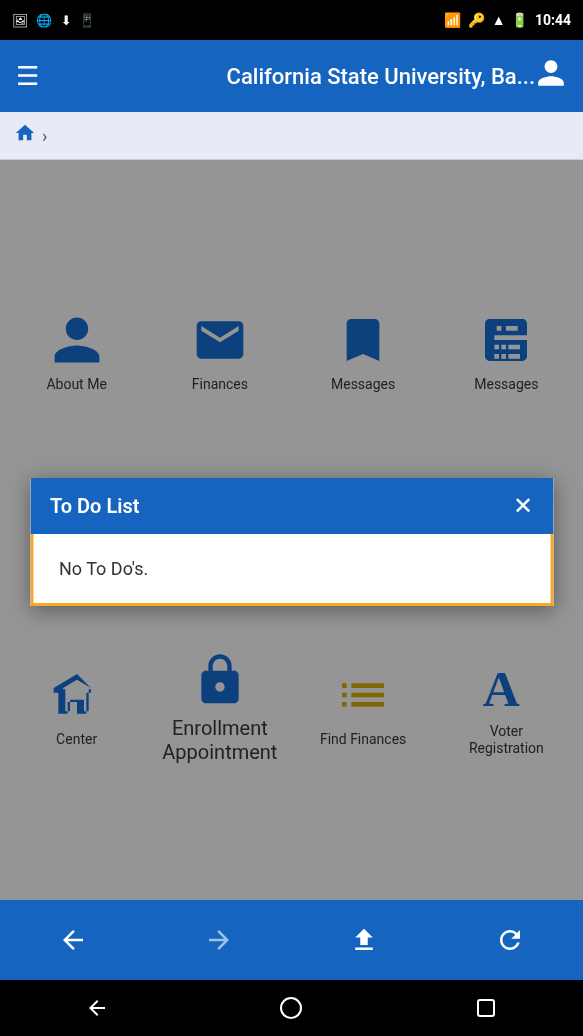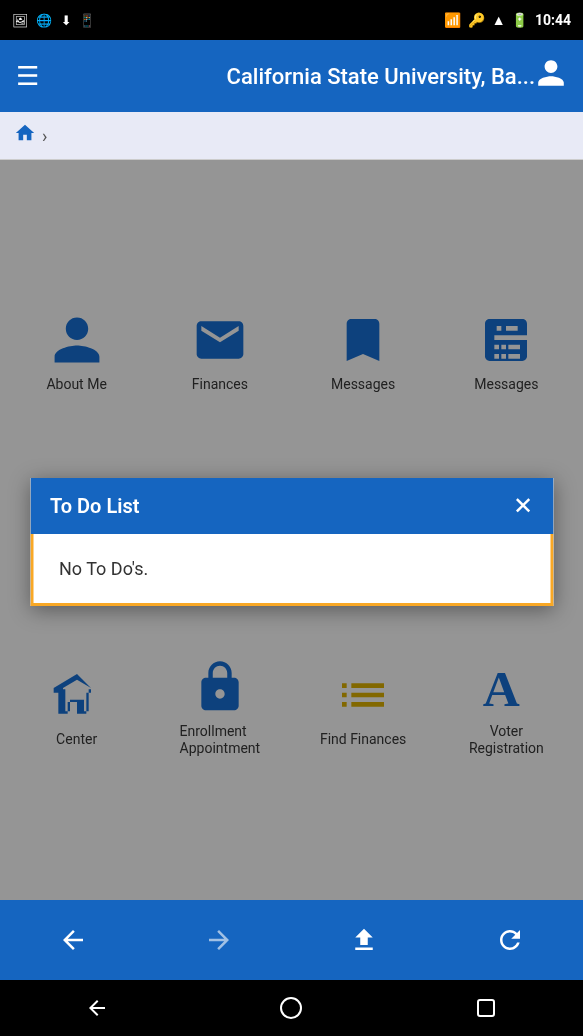--- a/index.html
+++ b/index.html
@@ -257,21 +257,21 @@
       <svg class="icon-svg" viewBox="0 0 24 24">
         <path d="M12 3L2 9v2h2v9h4v-5h4v5h4V11h2V9L12 3zm0 2.5L18 9v.5h-1V19h-2v-5H9v5H7V9.5H6V9l6-3.5z"></path>
       </svg>
       <span class="menu-label">Center</span>
     </div>
 
     <div class="menu-item">
       <svg class="icon-svg" viewBox="0 0 24 24">
         <path d="M18 8h-1V6c0-2.76-2.24-5-5-5S7 3.24 7 6v2H6c-1.1 0-2 .9-2 2v10c0 1.1.9 2 2 2h12c1.1 0 2-.9 2-2V10c0-1.1-.9-2-2-2zm-6 9c-1.1 0-2-.9-2-2s.9-2 2-2 2 .9 2 2-.9 2-2 2zm3.1-9H8.9V6c0-1.71 1.39-3.1 3.1-3.1 1.71 0 3.1 1.39 3.1 3.1v2z"></path>
       </svg>
-      <span class="menu-label" style="text-align:left; font-size:14px; color:#333; line-height:1.2;">Enrollment<br>Appointment</span>
+      <span class="menu-label" style="text-align:center; font-size:20px; color:#333; line-height:1.2;">Enrollment<br>Appointment</span>
     </div>
 
     <div class="menu-item">
       <svg class="icon-svg gold" viewBox="0 0 24 24">
         <path d="M3 13h2v-2H3v2zm0 4h2v-2H3v2zm0-8h2V7H3v2zm4 4h14v-2H7v2zm0 4h14v-2H7v2zM7 7v2h14V7H7z"></path>
       </svg>
       <span class="menu-label">Find Finances</span>
     </div>
 
     <div class="menu-item">

